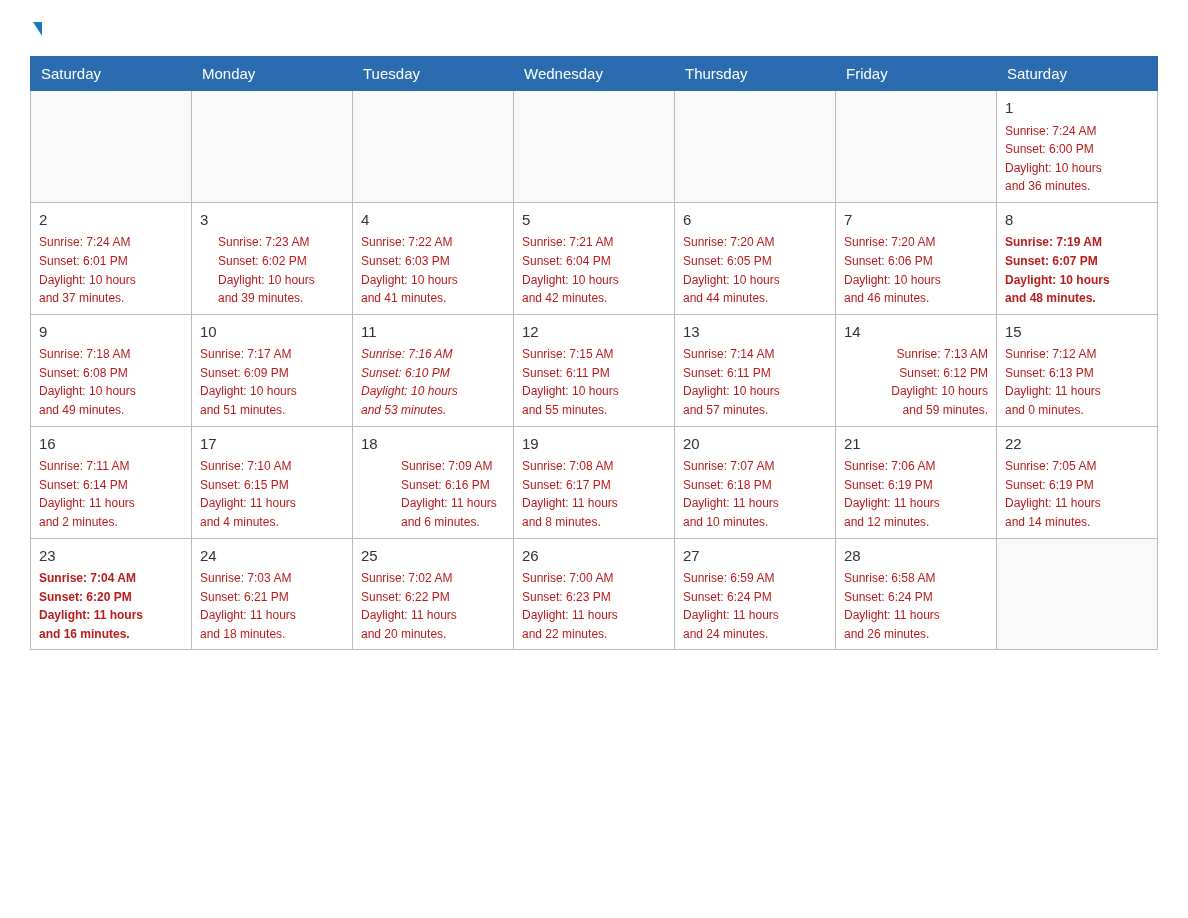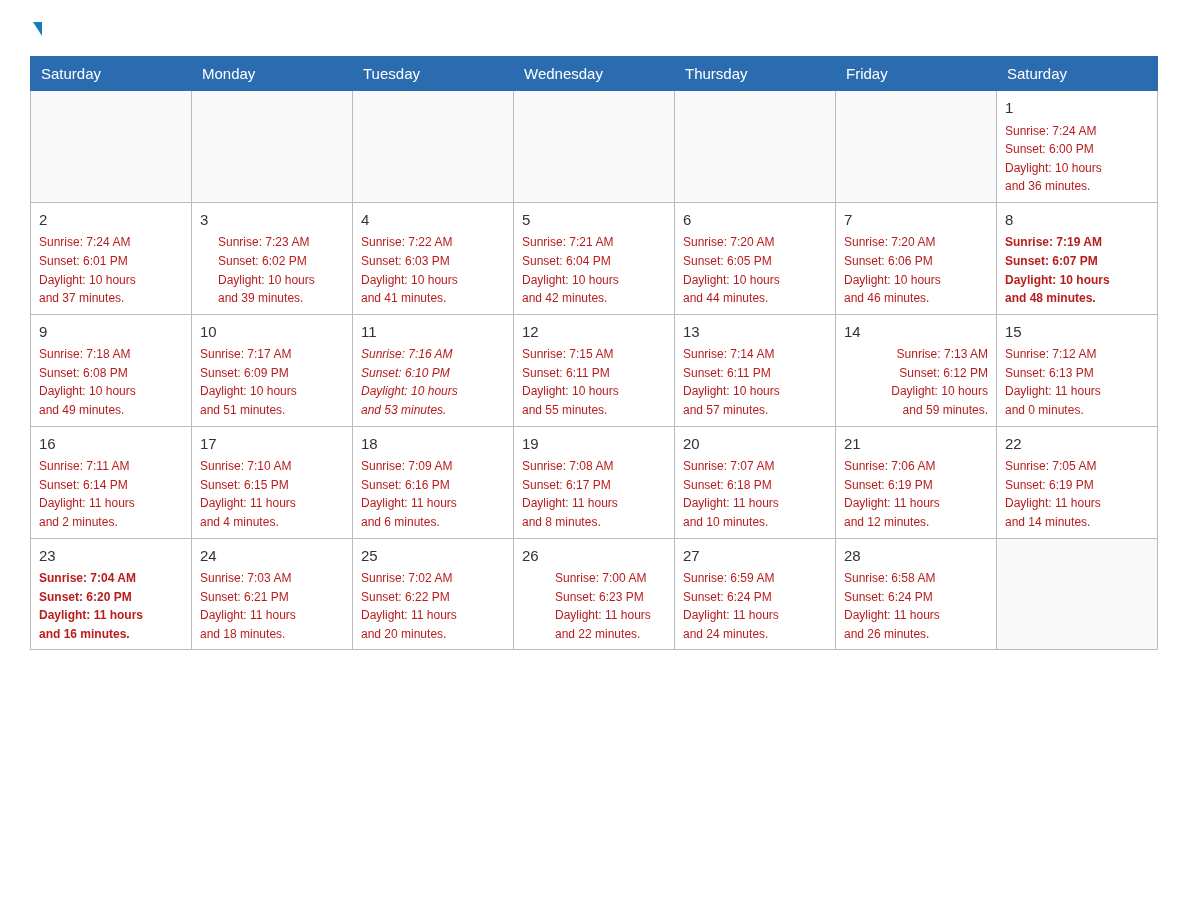--- a/index.html
+++ b/index.html
@@ -262,21 +262,21 @@
         </td>
         <td>
           <span class="day-number">17</span>
           <div class="day-info" style="white-space: pre-line;">Sunrise: 7:10 AM
 Sunset: 6:15 PM
 Daylight: 11 hours
 and 4 minutes.</div>
         </td>
         <td>
           <span class="day-number">18</span>
-          <div class="day-info" style="white-space: pre-line;">Sunrise: 7:09 AM
+          <div class="day-info" style="white-space: pre-line; margin-left: 40px;">Sunrise: 7:09 AM
 Sunset: 6:16 PM
 Daylight: 11 hours
 and 6 minutes.</div>
         </td>
         <td>
           <span class="day-number">19</span>
           <div class="day-info" style="white-space: pre-line;">Sunrise: 7:08 AM
 Sunset: 6:17 PM
 Daylight: 11 hours
 and 8 minutes.</div>
@@ -320,21 +320,21 @@
         </td>
         <td>
           <span class="day-number">25</span>
           <div class="day-info" style="white-space: pre-line;">Sunrise: 7:02 AM
 Sunset: 6:22 PM
 Daylight: 11 hours
 and 20 minutes.</div>
         </td>
         <td>
           <span class="day-number">26</span>
-          <div class="day-info" style="white-space: pre-line; margin-left: 33px;">Sunrise: 7:00 AM
+          <div class="day-info" style="white-space: pre-line;">Sunrise: 7:00 AM
 Sunset: 6:23 PM
 Daylight: 11 hours
 and 22 minutes.</div>
         </td>
         <td>
           <span class="day-number">27</span>
           <div class="day-info" style="white-space: pre-line;">Sunrise: 6:59 AM
 Sunset: 6:24 PM
 Daylight: 11 hours
 and 24 minutes.</div>

